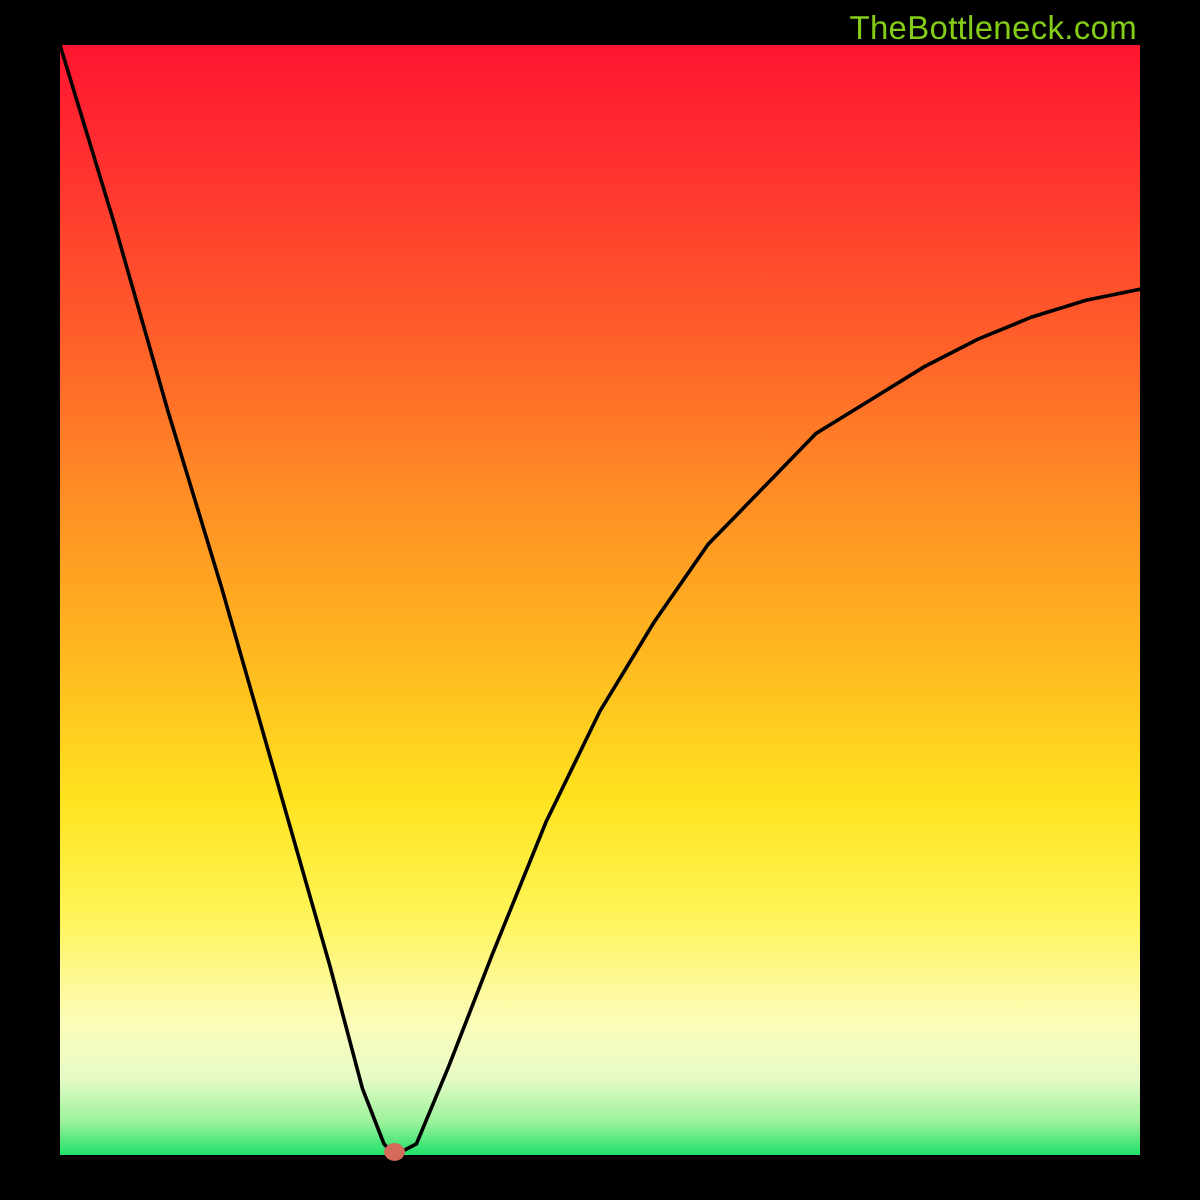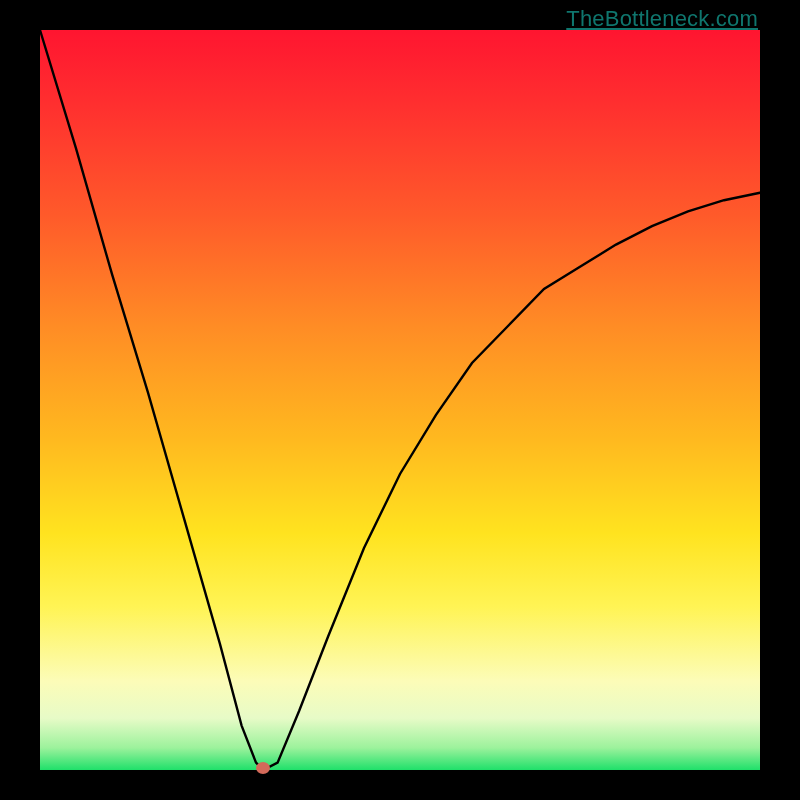--- a/index.html
+++ b/index.html
@@ -36,26 +36,25 @@
       #fcfcb8 88%,
       #e7fbc7 93%,
       #9cf29c 97%,
       #1fe06a 100%
     );
   }
   .watermark {
     position: absolute;
     top: 6px;
     right: 42px;
-    color: #0f766e;
+    color: #84cc16;
     font-size: 22px;
     font-weight: 500;
     letter-spacing: 0.2px;
     user-select: none;
-    text-decoration: underline;
   }
   svg.curve {
     position: absolute;
     left: 0;
     top: 0;
     width: 720px;
     height: 740px;
     overflow: visible;
   }
   .marker {

